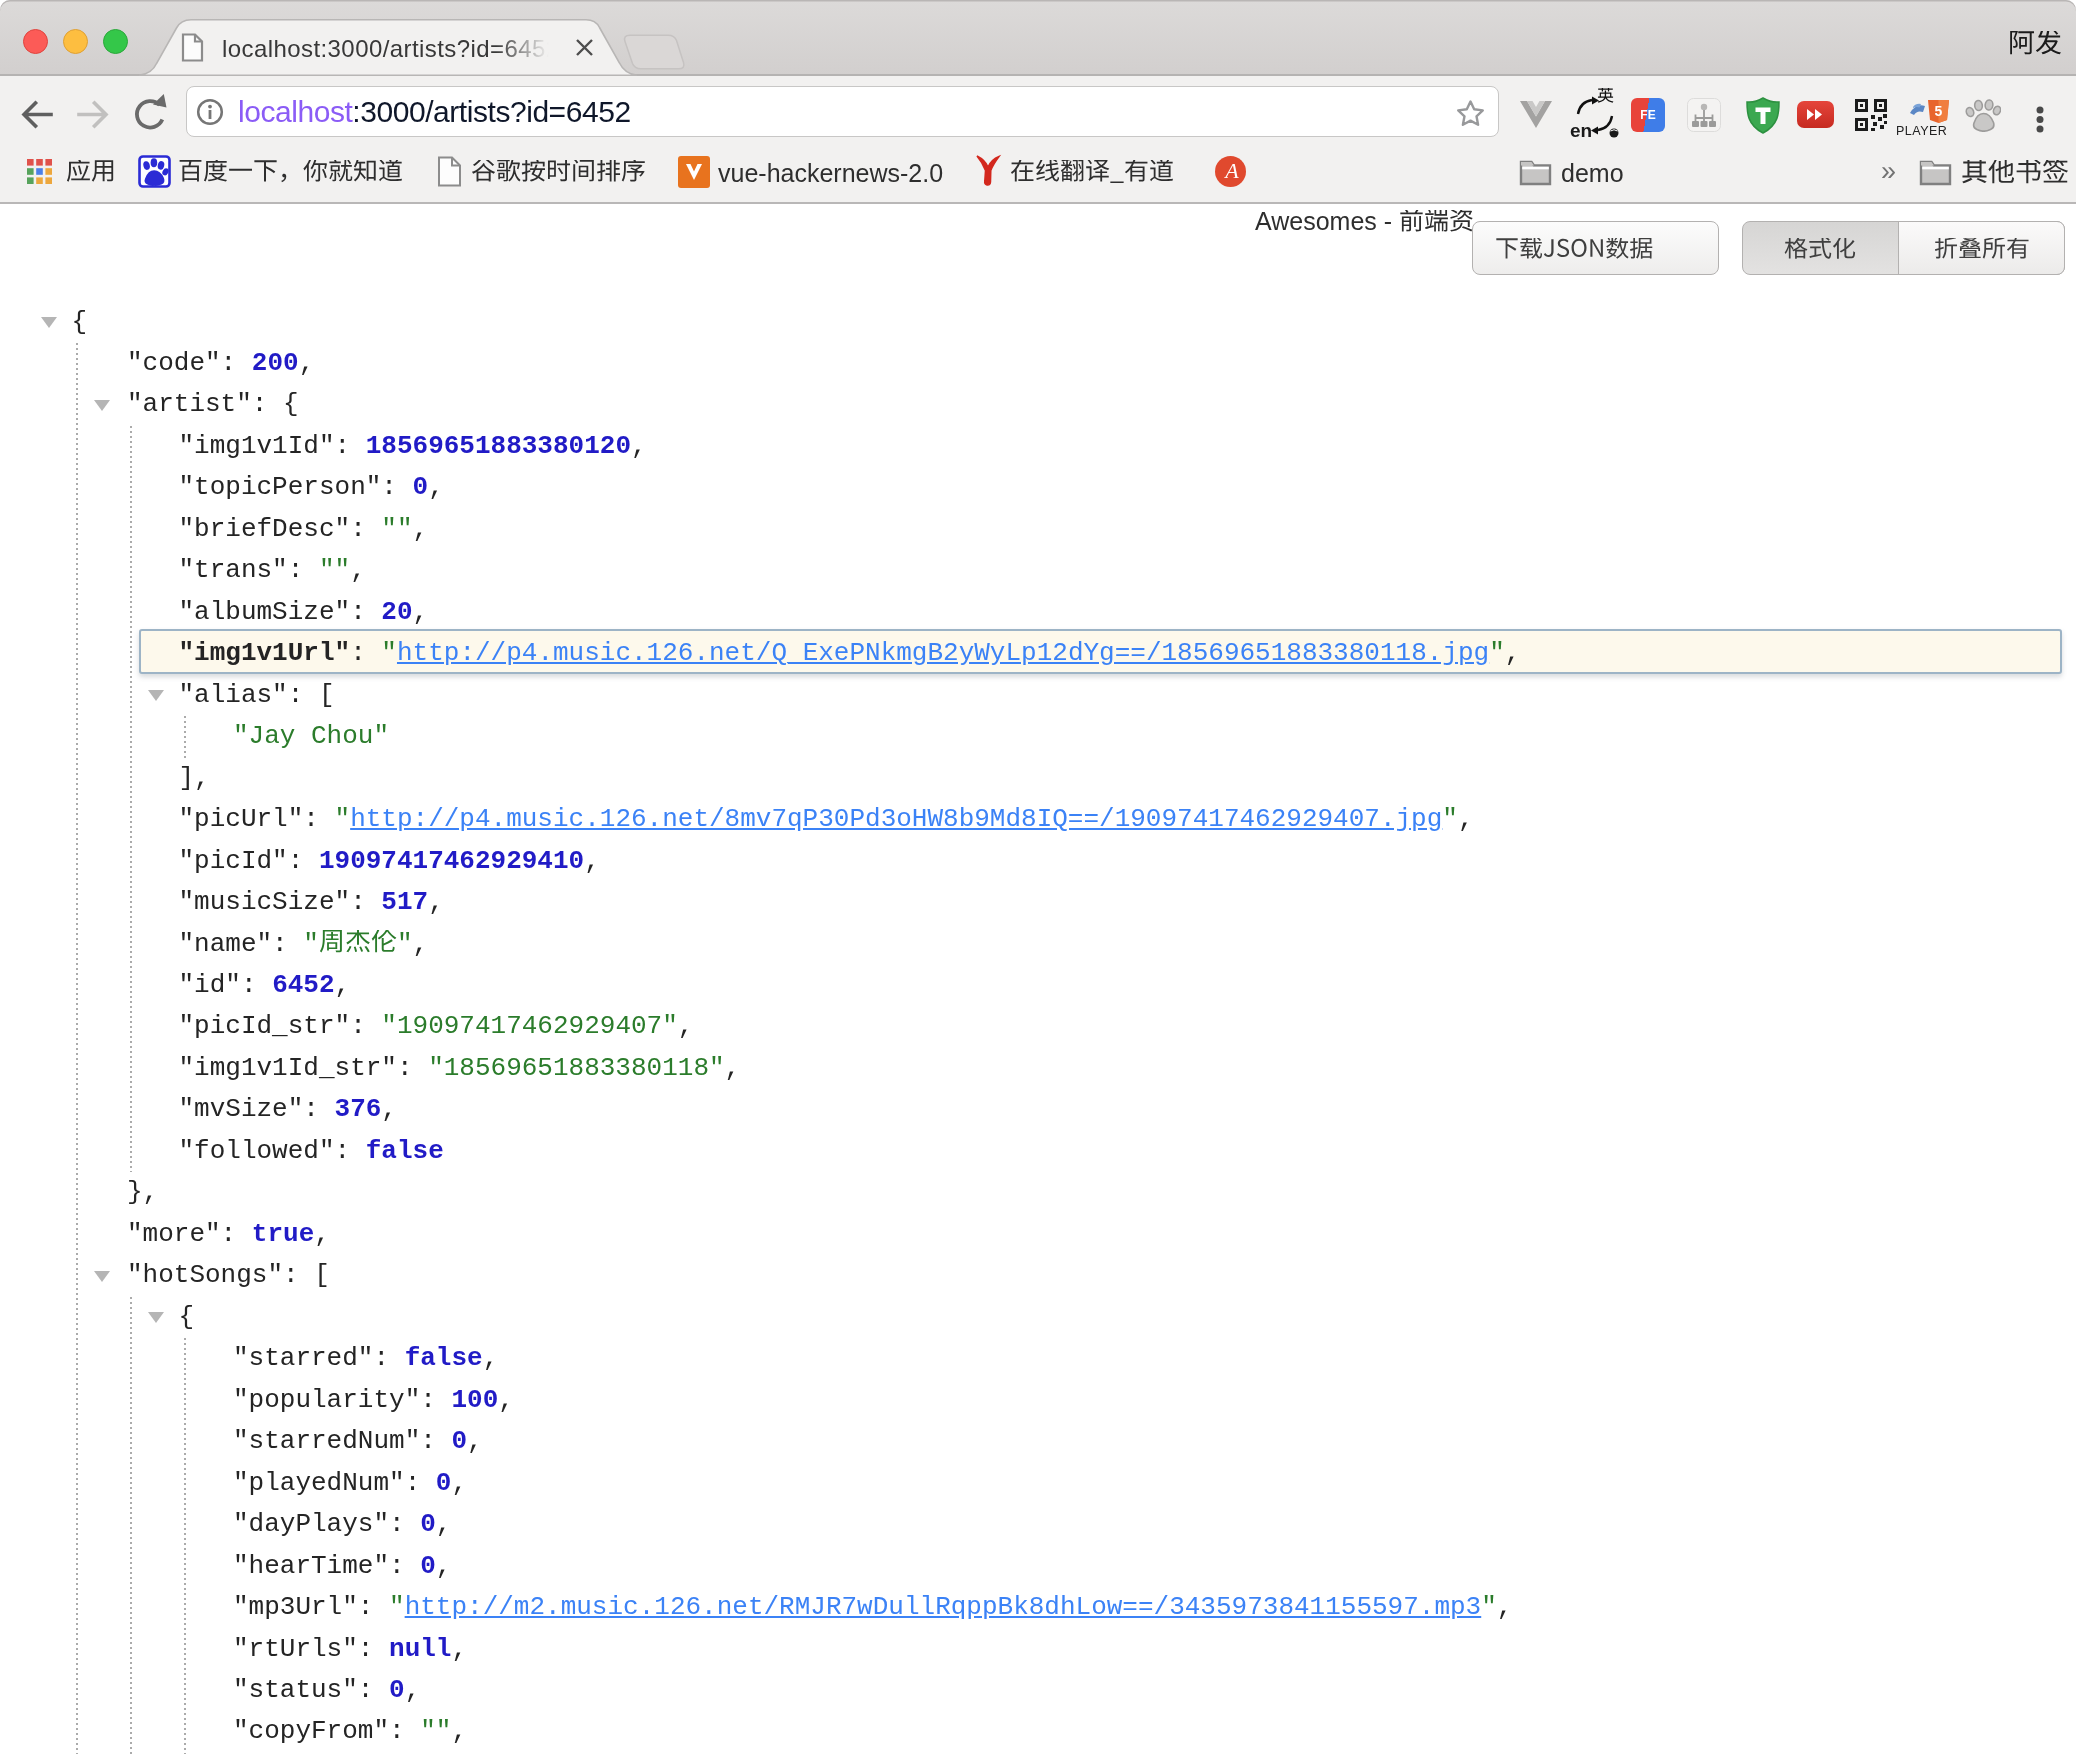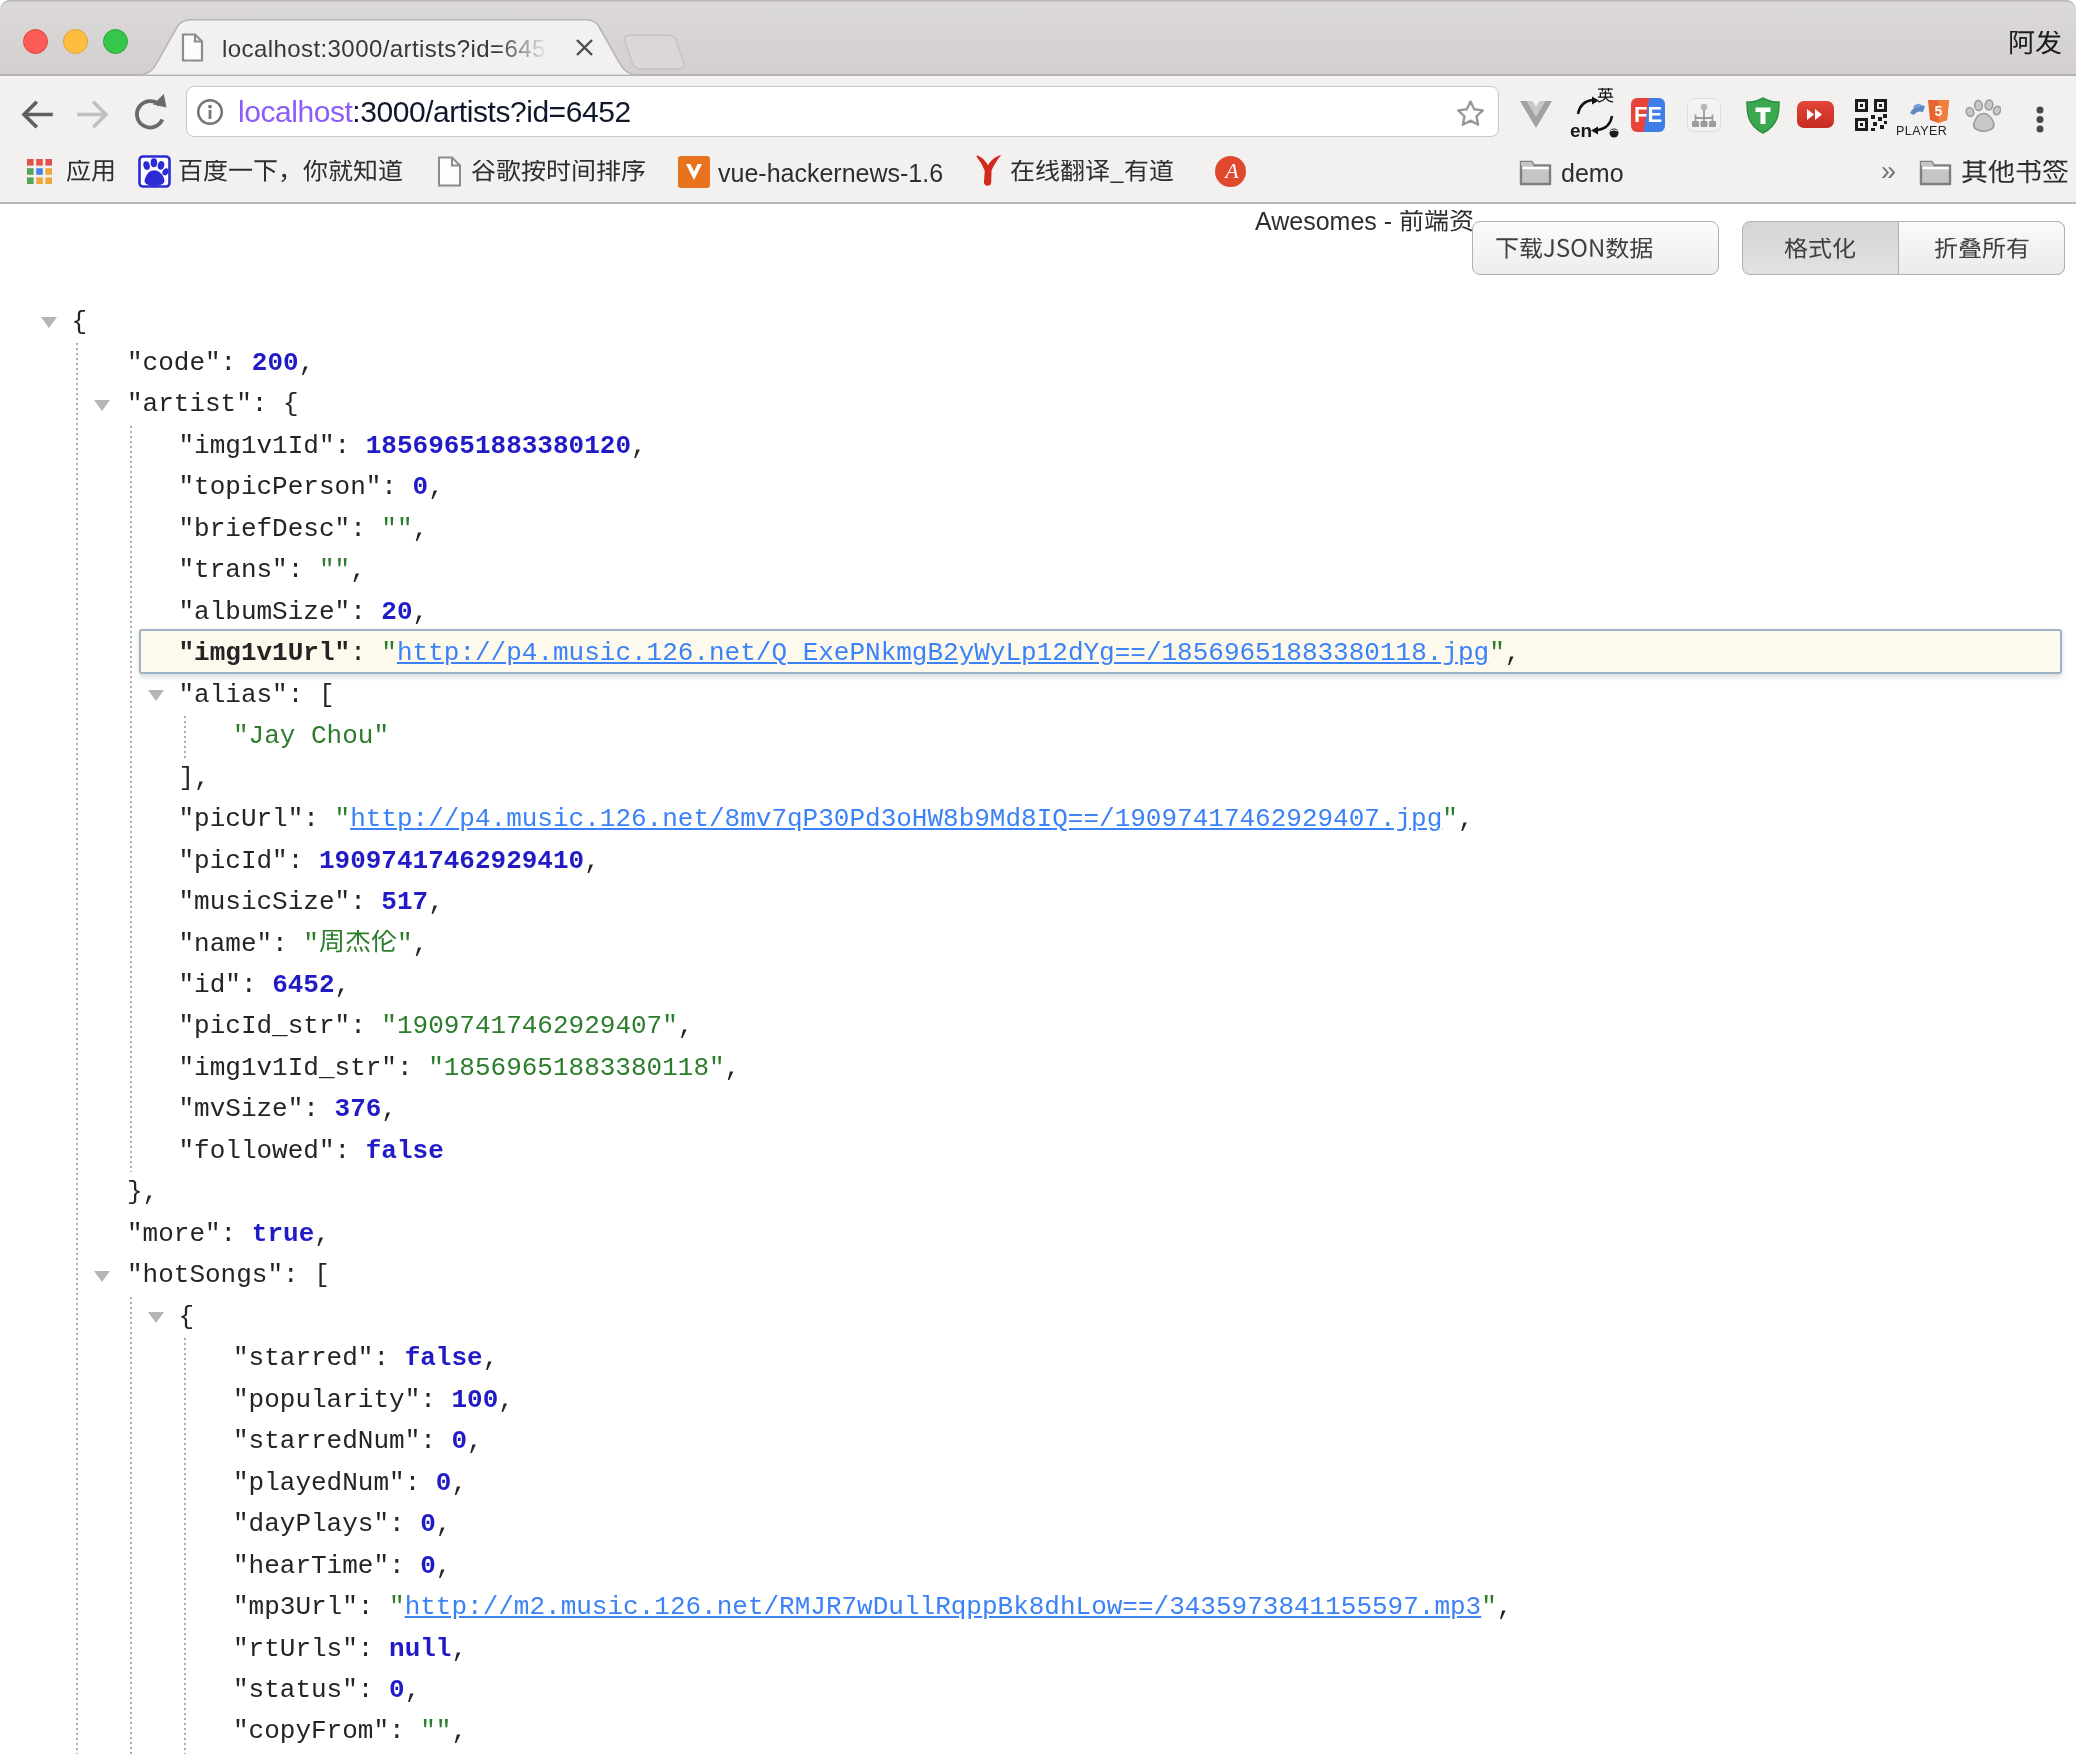--- a/index.html
+++ b/index.html
@@ -82,21 +82,21 @@
       <path fill="#111111" d="M457 -627V-512H160V-278H57V-207H431C391 -118 288 -37 38 19C55 36 75 66 84 82C345 19 458 -75 505 -181C585 -35 721 47 921 82C931 61 952 30 969 14C776 -13 641 -83 569 -207H945V-278H846V-512H535V-627ZM232 -278V-446H457V-351C457 -327 456 -302 452 -278ZM771 -278H531C534 -302 535 -326 535 -350V-446H771ZM640 -840V-748H355V-840H281V-748H69V-680H281V-575H355V-680H640V-575H715V-680H928V-748H715V-840Z"></path>
     </svg>
 <svg style="position:absolute;left:1570px;top:92px" width="50" height="46" viewBox="0 0 50 46">
 <path d="M8 22 Q10 10 22 8" fill="none" stroke="#111" stroke-width="2.4"></path>
       <path d="M22 4.5 L29 8.5 L22 12.5 Z" fill="#111"></path>
 <path d="M42 24 Q40 36 28 38" fill="none" stroke="#111" stroke-width="2.4"></path>
       <path d="M28 34.5 L21 38.5 L28 42.5 Z" fill="#111"></path>
 <circle cx="44" cy="41" r="4.5" fill="#1a1a1a"></circle>
       <path d="M40.5 39 q3.5 -2.5 7 0" stroke="#fff" stroke-width="1" fill="none"></path>
 </svg>
-<div style="position:absolute;left:1631px;top:98px;width:34px;height:34px;border-radius:6px;background:linear-gradient(100deg,#e8433a 0 46%,#3f7de8 46% 100%);text-align:center;line-height:34px;color:#fff;font-weight:bold;font-size:22px;font-family:'Liberation Sans'">FE</div>
+<div style="position:absolute;left:1631px;top:98px;width:34px;height:34px;border-radius:6px;background:linear-gradient(100deg,#e8433a 0 46%,#3f7de8 46% 100%);text-align:center;line-height:34px;color:#fff;font-weight:bold;font-size:12px;font-family:'Liberation Sans'">FE</div>
 <svg style="position:absolute;left:1687px;top:98px" width="34" height="34" viewBox="0 0 34 34">
 <rect x="0.5" y="0.5" width="33" height="33" rx="6" fill="#f4f3f2" stroke="#dddcdb"></rect>
 <g stroke="#9b9b9a" stroke-width="1.8" fill="none">
 <circle cx="17" cy="9" r="3.2" fill="#b8b7b6" stroke="none"></circle>
 <path d="M17 12 V16 M8.5 20 H25.5 M8.5 16.5 V20 M8.5 20 V23 M17 16 V23 M25.5 16.5 V20 M25.5 20 V23"></path>
 </g>
 <g fill="#9b9b9a">
         <rect x="5" y="23" width="7" height="6" rx="1"></rect>
         <rect x="13.5" y="23" width="7" height="6" rx="1"></rect>
         <rect x="22" y="23" width="7" height="6" rx="1"></rect>
@@ -184,21 +184,21 @@
         <path d="M15 1.5 v8 h8" fill="none"></path>
       </g>
 </svg>
 <svg style="position:absolute;left:471.0px;top:160.2px;" width="175.0" height="25" viewBox="0 -780 7000 1000">
       <path fill="#2e2e2e" d="M588 -781C683 -711 803 -609 860 -543L925 -592C864 -657 740 -755 648 -823ZM336 -815C273 -732 173 -648 80 -595C98 -582 128 -555 142 -541C232 -601 338 -695 409 -786ZM496 -662C407 -511 222 -366 38 -306C55 -287 74 -255 84 -233C130 -251 177 -275 222 -301V81H298V40H708V79H787V-293C828 -269 869 -249 910 -233C923 -255 948 -287 967 -304C808 -356 635 -474 541 -593L558 -620ZM298 -27V-254H708V-27ZM253 -321C346 -381 432 -456 498 -536C563 -457 650 -381 742 -321Z M1160 -612H1278V-513H1160ZM1103 -667V-460H1337V-667ZM1040 -395V-328H1412V4C1412 15 1409 18 1396 19C1383 19 1341 19 1295 18C1304 34 1314 58 1317 75C1380 75 1421 74 1446 64C1472 56 1479 40 1479 4V-328H1571V-395H1474V-726H1548V-790H1051V-726H1406V-395ZM1093 -266V-7H1156V-51H1341V-266ZM1156 -210H1280V-106H1156ZM1631 -841C1607 -692 1565 -547 1500 -455C1518 -446 1550 -427 1563 -417C1598 -469 1627 -537 1652 -612H1877C1865 -545 1850 -473 1835 -426L1895 -408C1919 -473 1943 -579 1959 -668L1908 -683L1897 -680H1671C1684 -728 1694 -778 1703 -829ZM1697 -552V-483C1697 -341 1682 -130 1490 31C1506 43 1530 67 1540 84C1652 -11 1709 -124 1738 -232C1777 -101 1836 -6 1933 81C1943 61 1964 38 1982 24C1858 -80 1800 -199 1764 -400C1765 -429 1766 -457 1766 -482V-552Z M2772 -379C2755 -284 2723 -210 2675 -151C2621 -180 2567 -209 2516 -234C2538 -277 2562 -327 2584 -379ZM2417 -210C2482 -178 2553 -139 2623 -99C2557 -45 2470 -9 2358 16C2371 32 2389 64 2395 81C2519 49 2615 4 2688 -61C2773 -10 2850 41 2900 82L2954 24C2901 -16 2824 -65 2739 -114C2794 -182 2831 -269 2853 -379H2959V-447H2612C2631 -497 2649 -547 2663 -594L2587 -605C2573 -556 2553 -501 2531 -447H2355V-379H2502C2474 -315 2444 -256 2417 -210ZM2383 -712V-517H2454V-645H2873V-518H2945V-712H2711C2701 -752 2684 -803 2668 -845L2593 -831C2606 -795 2620 -750 2630 -712ZM2177 -840V-639H2042V-568H2177V-319L2030 -277L2048 -204L2177 -244V-7C2177 8 2171 12 2158 12C2145 13 2104 13 2058 12C2068 32 2079 62 2081 80C2147 80 2188 78 2214 67C2240 55 2249 35 2249 -7V-267L2377 -309L2367 -376L2249 -340V-568H2357V-639H2249V-840Z M3474 -452C3527 -375 3595 -269 3627 -208L3693 -246C3659 -307 3590 -409 3536 -485ZM3324 -402V-174H3153V-402ZM3324 -469H3153V-688H3324ZM3081 -756V-25H3153V-106H3394V-756ZM3764 -835V-640H3440V-566H3764V-33C3764 -13 3756 -6 3736 -6C3714 -4 3640 -4 3562 -7C3573 15 3585 49 3590 70C3690 70 3754 69 3790 56C3826 44 3840 22 3840 -33V-566H3962V-640H3840V-835Z M4091 -615V80H4168V-615ZM4106 -791C4152 -747 4204 -684 4227 -644L4289 -684C4265 -726 4211 -785 4164 -827ZM4379 -295H4619V-160H4379ZM4379 -491H4619V-358H4379ZM4311 -554V-98H4690V-554ZM4352 -784V-713H4836V-11C4836 2 4832 6 4819 7C4806 7 4765 8 4723 6C4733 25 4743 57 4747 75C4808 75 4851 75 4878 63C4904 50 4913 31 4913 -11V-784Z M5182 -840V-638H5055V-568H5182V-348L5042 -311L5057 -237L5182 -274V-14C5182 -1 5177 3 5164 4C5154 4 5115 4 5074 3C5083 22 5093 53 5096 72C5158 72 5196 70 5221 58C5245 47 5254 27 5254 -14V-295L5373 -331L5364 -399L5254 -368V-568H5362V-638H5254V-840ZM5380 -253V-184H5550V79H5623V-833H5550V-669H5401V-601H5550V-461H5404V-394H5550V-253ZM5715 -833V80H5787V-181H5962V-250H5787V-394H5941V-461H5787V-601H5950V-669H5787V-833Z M6371 -437C6438 -408 6518 -370 6583 -336H6230V-271H6542V-8C6542 7 6537 11 6517 12C6498 13 6431 13 6357 11C6367 32 6379 60 6383 81C6473 81 6533 81 6569 70C6606 59 6617 38 6617 -7V-271H6833C6799 -225 6761 -178 6729 -146L6789 -116C6841 -166 6897 -245 6949 -317L6895 -340L6882 -336H6697L6705 -344C6685 -356 6658 -370 6629 -384C6712 -429 6798 -493 6857 -554L6808 -591L6791 -587H6288V-525H6724C6678 -485 6619 -444 6564 -416C6514 -439 6461 -462 6416 -481ZM6471 -824C6486 -795 6504 -759 6517 -728H6120V-450C6120 -305 6113 -102 6031 41C6048 49 6081 70 6094 83C6180 -69 6193 -295 6193 -450V-658H6951V-728H6603C6589 -761 6564 -809 6543 -845Z"></path>
     </svg>
 <div style="position:absolute;left:678px;top:156px;width:32px;height:32px;border-radius:3px;background:#e8731e;"></div>
 <svg style="position:absolute;left:678px;top:156px" width="32" height="32" viewBox="0 0 32 32">
       <path d="M8 8 L16 24 L24 8 L19.5 8 L16 15.5 L12.5 8 Z" fill="#fff"></path>
     </svg>
-<div class="bmtxt" style="left:718px;top:158.5px;">vue-hackernews-1.6</div>
+<div class="bmtxt" style="left:718px;top:158.5px;">vue-hackernews-2.0</div>
 <svg style="position:absolute;left:974px;top:154px" width="30" height="34" viewBox="0 0 30 34">
 <path d="M3 2 Q11 6 14 13 Q17.5 5.5 25 2.5 Q19 10.5 16.8 16.5 L16.5 28 Q16.3 31.5 13 31 Q10.2 30.5 10.8 27 L11.5 16.5 Q8.5 8.5 3 2 Z" fill="#d3281e" stroke="#d3281e" stroke-width="1.5"></path>
 </svg>
 <svg style="position:absolute;left:1010.0px;top:160.2px;" width="164.0" height="25" viewBox="0 -780 6559 1000">
       <path fill="#2e2e2e" d="M391 -840C377 -789 359 -736 338 -685H63V-613H305C241 -485 153 -366 38 -286C50 -269 69 -237 77 -217C119 -247 158 -281 193 -318V76H268V-407C315 -471 356 -541 390 -613H939V-685H421C439 -730 455 -776 469 -821ZM598 -561V-368H373V-298H598V-14H333V56H938V-14H673V-298H900V-368H673V-561Z M1054 -54 1070 18C1162 -10 1282 -46 1398 -80L1387 -144C1264 -109 1137 -74 1054 -54ZM1704 -780C1754 -756 1817 -717 1849 -689L1893 -736C1861 -763 1797 -800 1748 -822ZM1072 -423C1086 -430 1110 -436 1232 -452C1188 -387 1149 -337 1130 -317C1099 -280 1076 -255 1054 -251C1063 -232 1074 -197 1078 -182C1099 -194 1133 -204 1384 -255C1382 -270 1382 -298 1384 -318L1185 -282C1261 -372 1337 -482 1401 -592L1338 -630C1319 -593 1297 -555 1275 -519L1148 -506C1208 -591 1266 -699 1309 -804L1239 -837C1199 -717 1126 -589 1104 -556C1082 -522 1065 -499 1047 -494C1056 -474 1068 -438 1072 -423ZM1887 -349C1847 -286 1793 -228 1728 -178C1712 -231 1698 -295 1688 -367L1943 -415L1931 -481L1679 -434C1674 -476 1669 -520 1666 -566L1915 -604L1903 -670L1662 -634C1659 -701 1658 -770 1658 -842H1584C1585 -767 1587 -694 1591 -623L1433 -600L1445 -532L1595 -555C1598 -509 1603 -464 1608 -421L1413 -385L1425 -317L1617 -353C1629 -270 1645 -195 1666 -133C1581 -76 1483 -31 1381 0C1399 17 1418 44 1428 62C1522 29 1611 -14 1691 -66C1732 24 1786 77 1857 77C1926 77 1949 44 1963 -68C1946 -75 1922 -91 1907 -108C1902 -19 1892 4 1865 4C1821 4 1784 -37 1753 -110C1832 -170 1900 -241 1950 -319Z M2510 -615C2537 -552 2565 -466 2576 -415L2629 -434C2618 -483 2588 -567 2560 -630ZM2734 -618C2761 -555 2789 -471 2799 -421L2853 -437C2842 -486 2812 -569 2784 -630ZM2402 -737C2390 -698 2366 -639 2346 -600H2313V-753C2375 -761 2433 -770 2479 -781L2438 -833C2348 -811 2187 -793 2055 -785C2063 -771 2070 -748 2073 -733C2128 -735 2189 -740 2249 -746V-600H2049V-541H2223C2176 -474 2099 -404 2036 -366C2047 -349 2062 -320 2068 -301L2084 -312V79H2143V22H2409V67H2470V-320H2094C2148 -362 2205 -424 2249 -485V-338H2313V-487C2364 -446 2433 -386 2460 -357L2498 -416C2473 -437 2372 -509 2323 -541H2483V-600H2405C2423 -634 2443 -678 2460 -718ZM2100 -710C2115 -675 2132 -628 2140 -600L2193 -617C2185 -644 2167 -689 2151 -723ZM2253 -125V-38H2143V-125ZM2308 -125H2409V-38H2308ZM2253 -179H2143V-261H2253ZM2308 -179V-261H2409V-179ZM2493 -199 2528 -147C2565 -186 2606 -232 2647 -278V-6C2647 7 2643 10 2632 10C2620 11 2584 11 2546 10C2556 28 2564 58 2566 75C2620 75 2656 74 2679 63C2701 51 2709 31 2709 -6V-793H2512V-729H2647V-364C2589 -299 2531 -238 2493 -199ZM2722 -210 2758 -158C2792 -194 2830 -236 2867 -278V-8C2867 6 2863 10 2851 10C2840 10 2802 11 2762 9C2772 27 2782 59 2785 77C2839 77 2877 75 2900 64C2924 52 2932 31 2932 -7V-792H2733V-728H2867V-363C2813 -304 2759 -246 2722 -210Z M3101 -780C3144 -726 3195 -653 3217 -606L3278 -650C3254 -695 3202 -766 3157 -817ZM3611 -412V-324H3412V-257H3611V-150H3357V-122L3341 -161L3260 -101V-527H3047V-455H3187V-97C3187 -48 3156 -14 3138 1C3151 12 3172 40 3180 56C3194 37 3217 17 3357 -90V-83H3611V82H3685V-83H3950V-150H3685V-257H3885V-324H3685V-412ZM3802 -720C3764 -666 3713 -618 3653 -577C3598 -618 3551 -666 3516 -720ZM3370 -787V-720H3442C3481 -651 3533 -591 3594 -539C3509 -490 3413 -453 3320 -431C3334 -416 3352 -386 3360 -367C3461 -395 3563 -438 3654 -495C3733 -442 3825 -402 3925 -377C3936 -397 3956 -426 3972 -440C3878 -460 3791 -492 3715 -536C3797 -598 3866 -673 3911 -763L3862 -790L3849 -787Z M4013 140H4545V80H4013Z M4950 -840C4938 -797 4924 -753 4906 -710H4622V-640H4875C4811 -508 4719 -386 4599 -304C4613 -290 4637 -263 4647 -246C4710 -291 4766 -345 4814 -406V79H4888V-119H5307V-15C5307 0 5302 6 5285 6C5266 7 5205 8 5139 5C5149 26 5160 57 5164 77C5250 77 5305 77 5338 66C5371 53 5381 30 5381 -14V-524H4895C4918 -562 4938 -600 4956 -640H5498V-710H4986C5001 -747 5014 -785 5026 -822ZM4888 -289H5307V-184H4888ZM4888 -353V-456H5307V-353Z M5623 -765C5676 -714 5739 -642 5766 -596L5828 -638C5798 -684 5734 -753 5681 -801ZM6014 -368H6349V-284H6014ZM6014 -231H6349V-147H6014ZM6014 -504H6349V-421H6014ZM5943 -561V-89H6422V-561H6183C6194 -586 6206 -616 6218 -645H6506V-708H6319C6343 -741 6368 -781 6392 -818L6318 -840C6302 -801 6270 -747 6243 -708H6056L6108 -732C6096 -763 6064 -811 6035 -844L5973 -817C5999 -784 6027 -739 6040 -708H5870V-645H6135C6129 -618 6120 -587 6112 -561ZM5821 -483H5610V-413H5749V-102C5704 -86 5653 -44 5601 7L5648 68C5699 6 5750 -47 5786 -47C5809 -47 5840 -17 5883 7C5952 46 6038 57 6156 57C6252 57 6428 51 6500 46C6501 25 6513 -9 6521 -27C6424 -17 6275 -10 6158 -10C6049 -10 5963 -17 5899 -52C5864 -72 5841 -90 5821 -100Z"></path>
     </svg>
 <div style="position:absolute;left:1215px;top:156px;width:31px;height:31px;border-radius:50%;background:#e0492e;"></div>
 <div style="position:absolute;left:1222px;top:158px;width:20px;text-align:center;font-size:22px;color:#fff;font-family:'Liberation Serif';font-style:italic;">A</div>
 <div class="bmtxt" style="left:1255px;top:158.5px;margin-top:48px;">Awesomes - <svg style="vertical-align:-0.22em" width="75.0" height="25" viewBox="0 -780 3000 1000">
         <path fill="#2e2e2e" d="M604 -514V-104H674V-514ZM807 -544V-14C807 1 802 5 786 5C769 6 715 6 654 4C665 24 677 56 681 76C758 77 809 75 839 63C870 51 881 30 881 -13V-544ZM723 -845C701 -796 663 -730 629 -682H329L378 -700C359 -740 316 -799 278 -841L208 -816C244 -775 281 -721 300 -682H53V-613H947V-682H714C743 -723 775 -773 803 -819ZM409 -301V-200H187V-301ZM409 -360H187V-459H409ZM116 -523V75H187V-141H409V-7C409 6 405 10 391 10C378 11 332 11 281 9C291 28 302 57 307 76C374 76 419 75 446 63C474 52 482 32 482 -6V-523Z M1050 -652V-582H1387V-652ZM1082 -524C1104 -411 1122 -264 1126 -165L1186 -176C1182 -275 1163 -420 1140 -534ZM1150 -810C1175 -764 1204 -701 1216 -661L1283 -684C1270 -724 1241 -784 1214 -830ZM1407 -320V79H1475V-255H1563V70H1623V-255H1715V68H1775V-255H1868V10C1868 19 1865 22 1856 22C1848 23 1823 23 1795 22C1803 39 1813 64 1816 82C1861 82 1888 81 1909 70C1930 60 1934 43 1934 11V-320H1676L1704 -411H1957V-479H1376V-411H1620C1615 -381 1608 -348 1602 -320ZM1419 -790V-552H1922V-790H1850V-618H1699V-838H1627V-618H1489V-790ZM1290 -543C1278 -422 1254 -246 1230 -137C1160 -120 1094 -105 1044 -95L1061 -20C1155 -44 1276 -75 1394 -105L1385 -175L1289 -151C1313 -258 1338 -412 1355 -531Z M2085 -752C2158 -725 2249 -678 2294 -643L2334 -701C2287 -736 2195 -779 2123 -804ZM2049 -495 2071 -426C2151 -453 2254 -486 2351 -519L2339 -585C2231 -550 2123 -516 2049 -495ZM2182 -372V-93H2256V-302H2752V-100H2830V-372ZM2473 -273C2444 -107 2367 -19 2050 20C2062 36 2078 64 2083 82C2421 34 2513 -73 2547 -273ZM2516 -75C2641 -34 2807 32 2891 76L2935 14C2848 -30 2681 -92 2557 -130ZM2484 -836C2458 -766 2407 -682 2325 -621C2342 -612 2366 -590 2378 -574C2421 -609 2455 -648 2484 -689H2602C2571 -584 2505 -492 2326 -444C2340 -432 2359 -407 2366 -390C2504 -431 2584 -497 2632 -578C2695 -493 2792 -428 2904 -397C2914 -416 2934 -442 2949 -456C2825 -483 2716 -550 2661 -636C2667 -653 2673 -671 2678 -689H2827C2812 -656 2795 -623 2781 -600L2846 -581C2871 -620 2901 -681 2927 -736L2872 -751L2860 -747H2519C2534 -773 2546 -800 2556 -826Z"></path>

